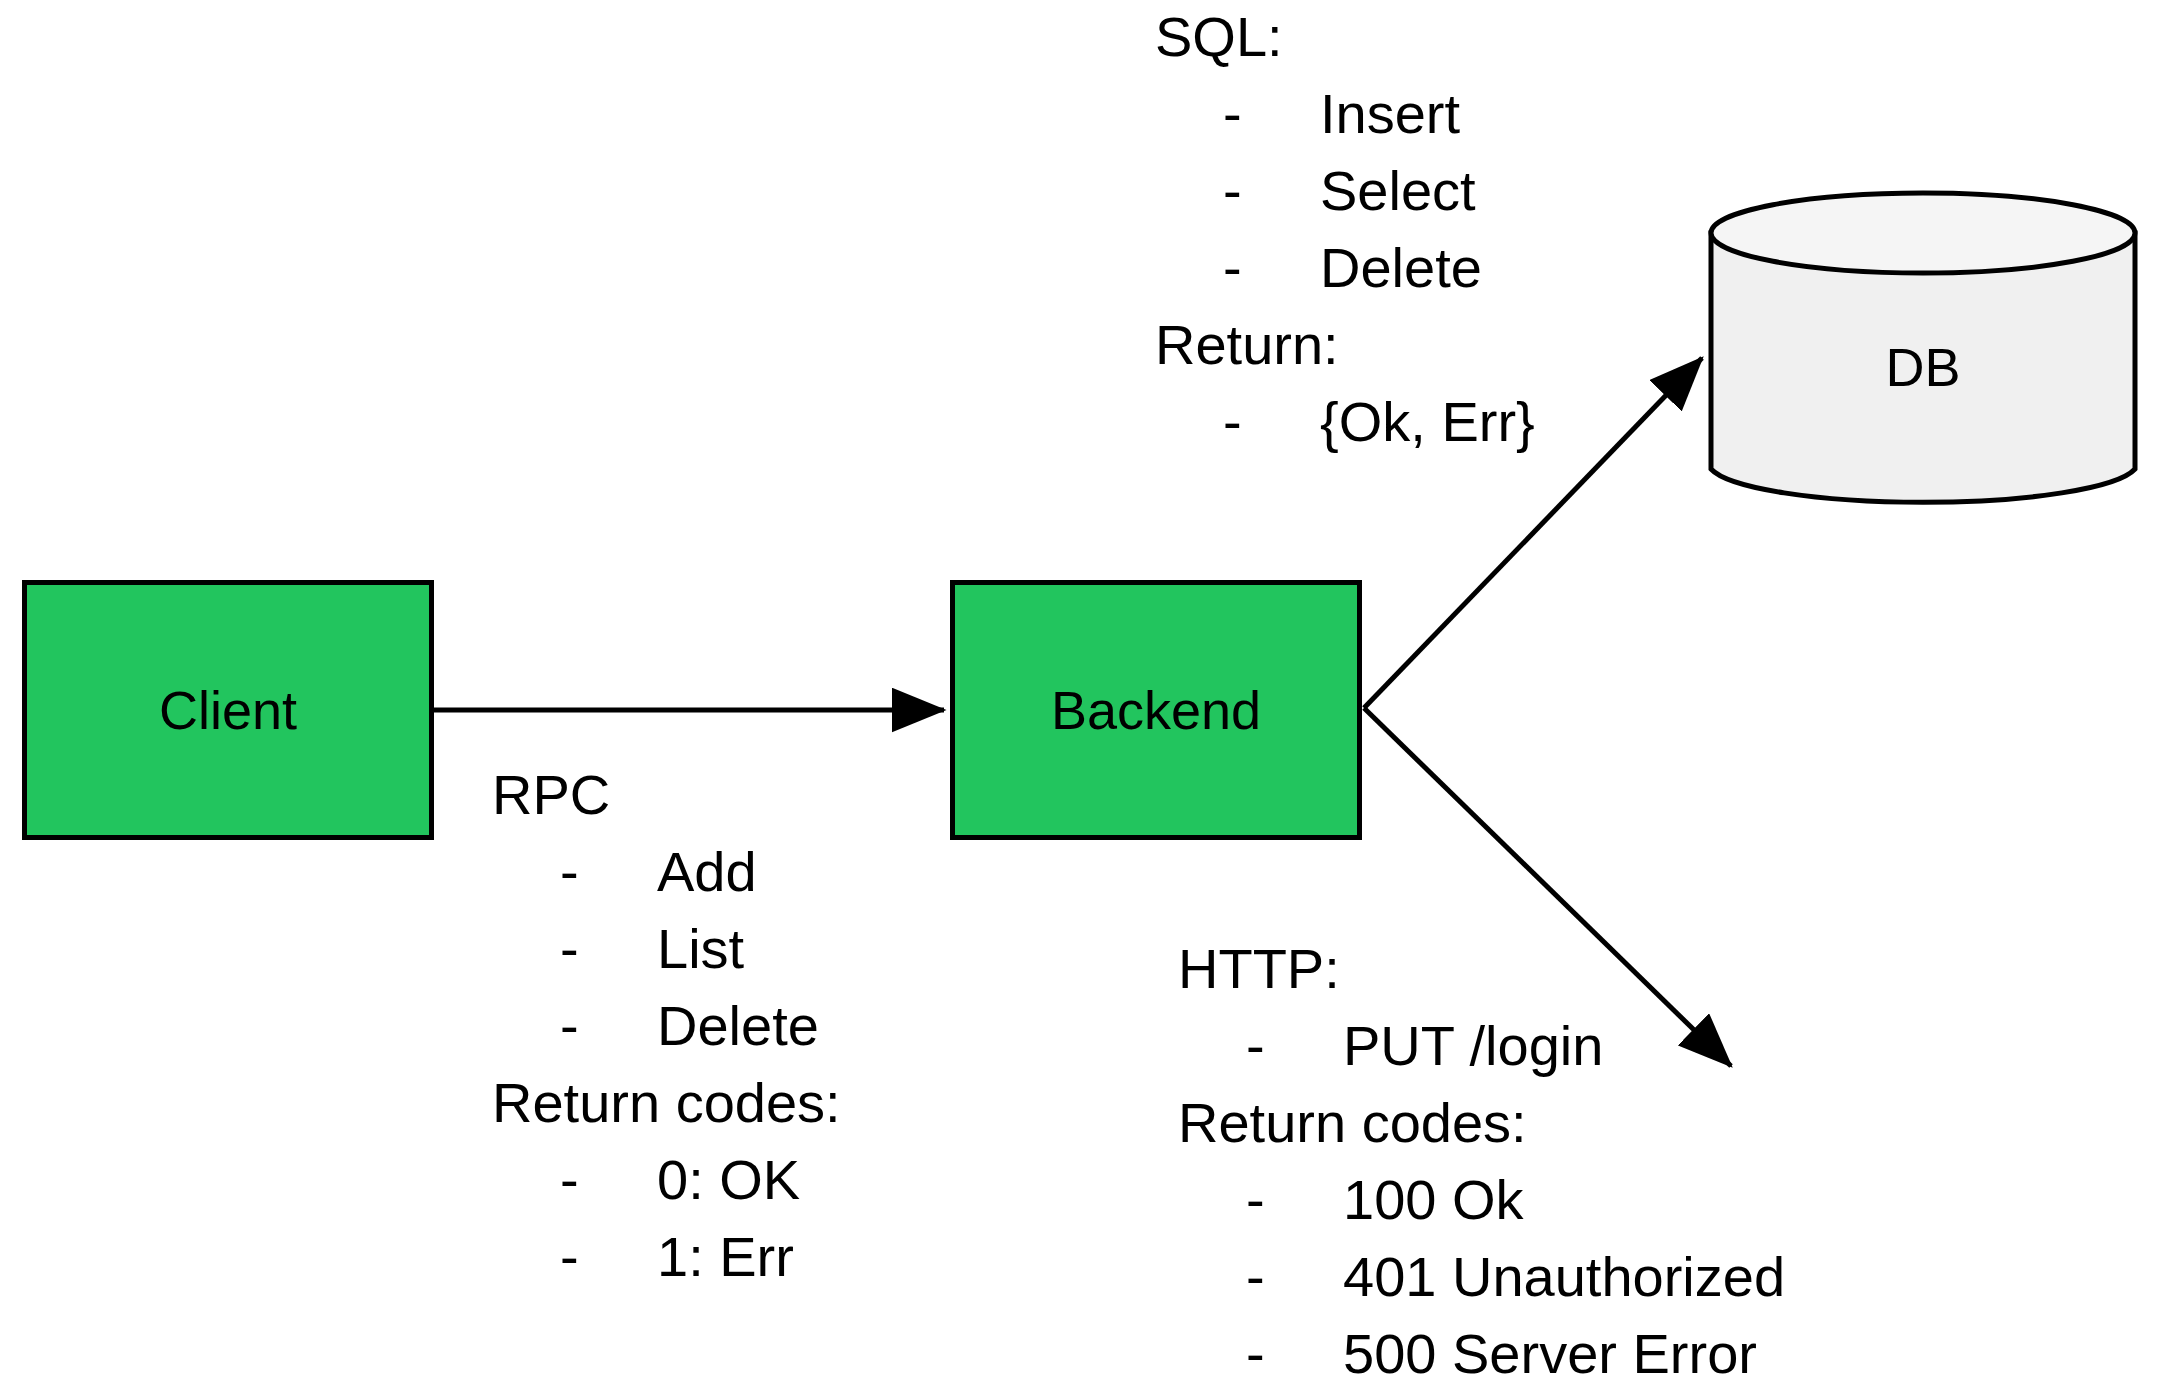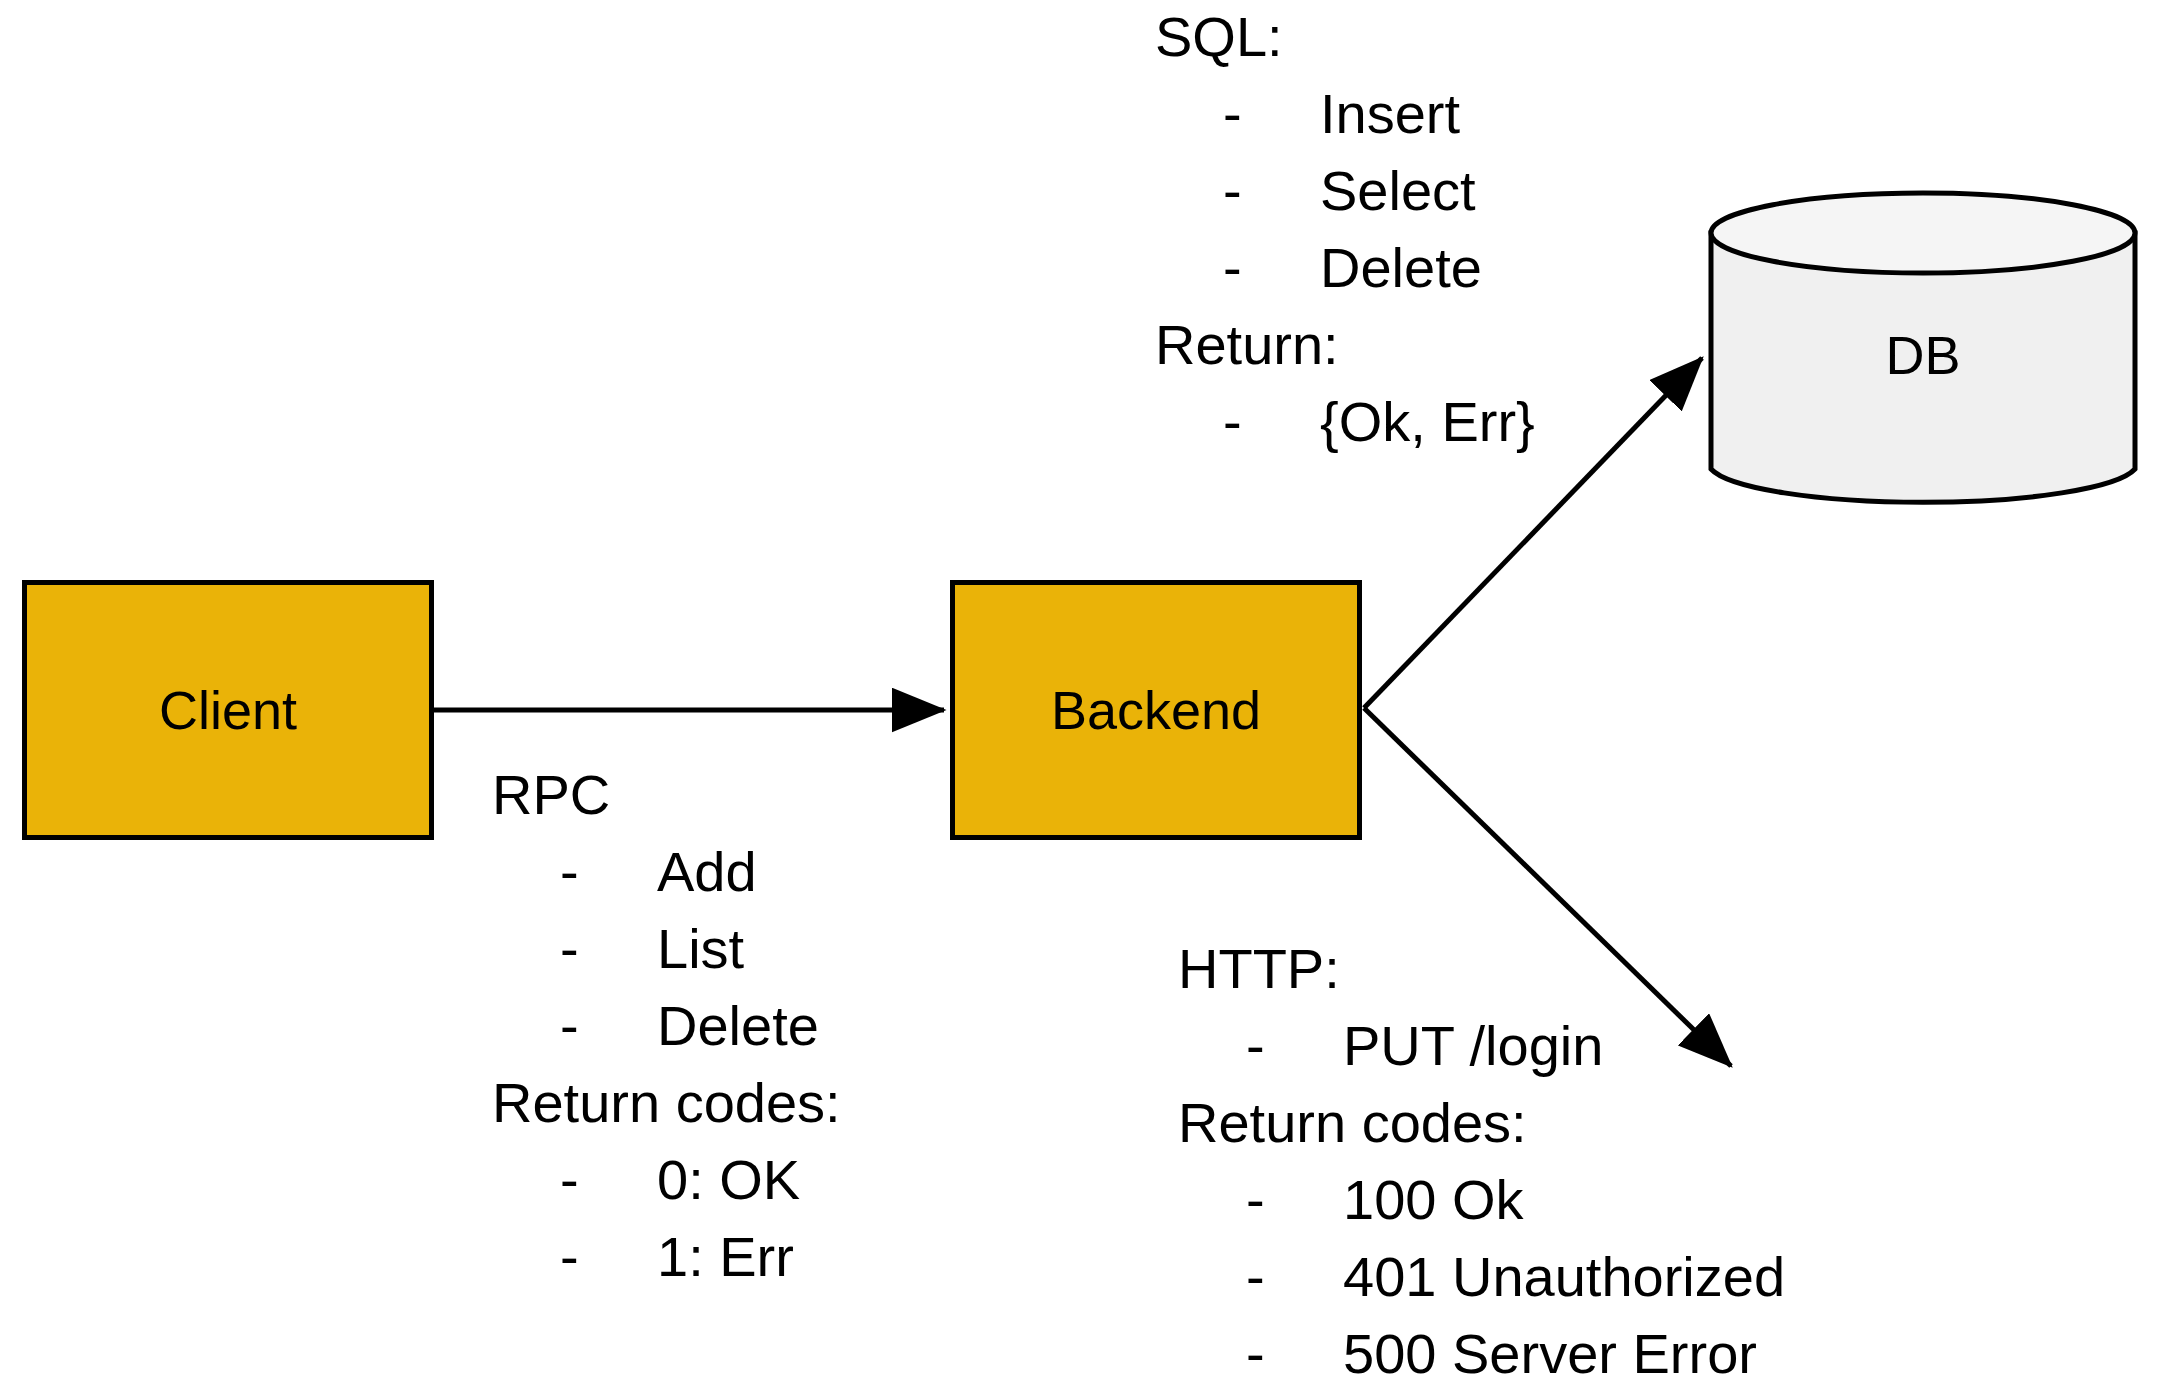--- a/index.html
+++ b/index.html
@@ -25,42 +25,42 @@
     color: #000000;
   }
   .node-label {
     font-size: 54px;
     line-height: 1.08;
     color: #000000;
     white-space: pre-line;
   }
   
   #client-node, #backend-node {
-    background: #eab308;
+    background: #22c55e;
     border: 5px solid #000000;
   }
   #client-node { left: 22px;  top: 580px; width: 412px; height: 260px; }
   #backend-node { left: 950px; top: 580px; width: 412px; height: 260px; }
 
   
   #idp-node {
     left: 1736px; top: 940px; width: 402px; height: 260px;
     background: #F0F0F0;
     border: 3px solid #000000;
   }
   #idp-node .node-label { line-height: 1.12; }
 
   
   #db-node {
     left: 1708px; top: 190px; width: 430px; height: 322px;
   }
   #db-node svg { position: absolute; left: 0; top: 0; }
   #db-label-wrap {
     position: absolute;
-    left: 0; top: 4px; width: 430px; height: 322px;
+    left: 0; top: 16px; width: 430px; height: 322px;
     display: flex; align-items: center; justify-content: center;
   }
 
   
   #edges {
     position: absolute;
     left: 0; top: 0;
     width: 2178px; height: 1398px;
     pointer-events: none;
   }

